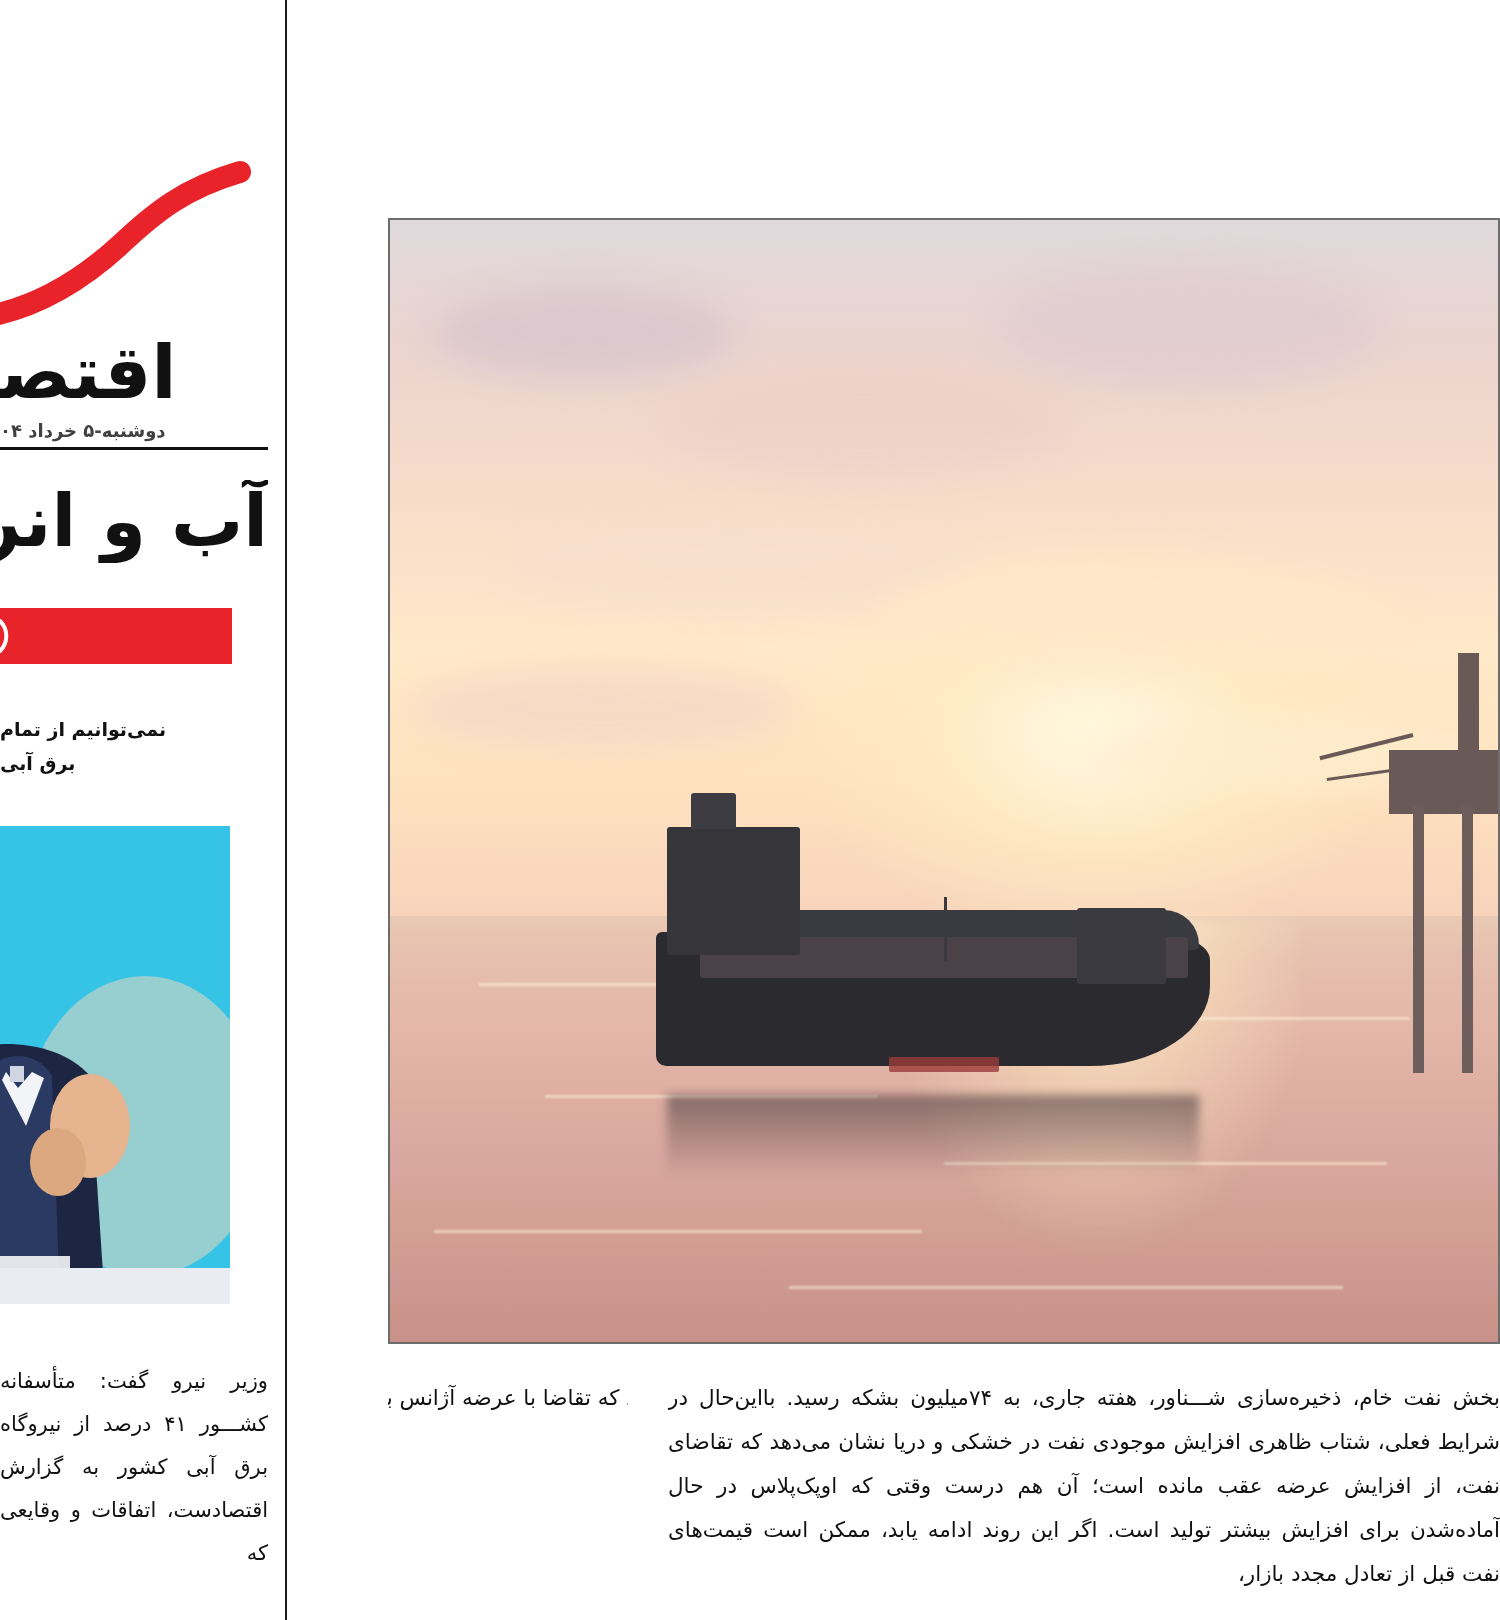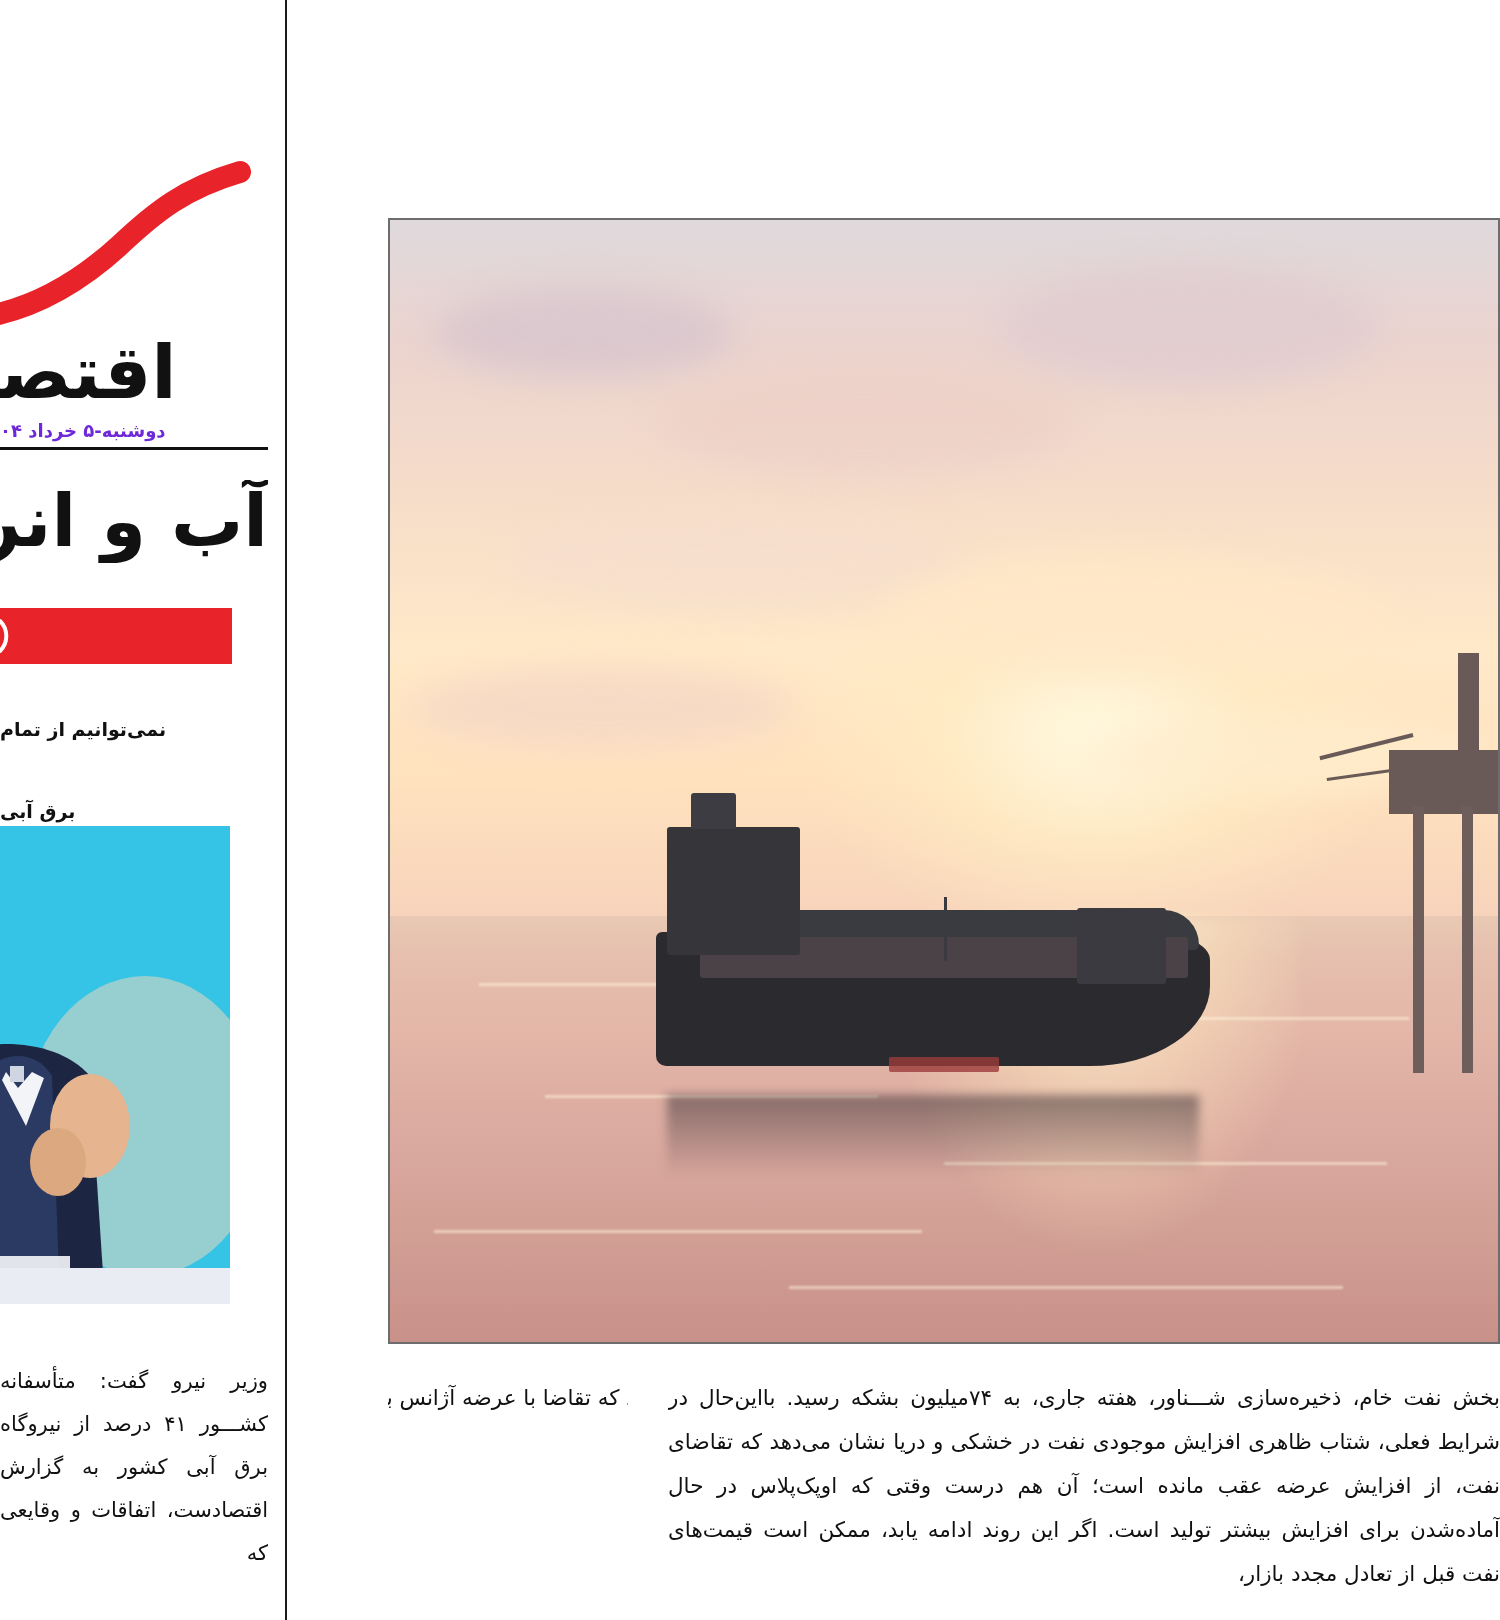--- a/index.html
+++ b/index.html
@@ -67,21 +67,21 @@
 
   .date-line {
     position: absolute;
     top: 420px;
     left: 0;
     width: 268px;
     text-align: left;
     direction: rtl;
     font-size: 18px;
     font-weight: 700;
-    color: #6d28d9;
+    color: #404040;
     padding-bottom: 6px;
     border-bottom: 3px solid #111;
   }
 
   .section-title {
     position: absolute;
     top: 480px;
     left: 0;
     width: 268px;
     text-align: left;
@@ -121,21 +121,21 @@
     width: 270px;
     direction: rtl;
     text-align: left;
     font-size: 19px;
     font-weight: 700;
     line-height: 1.8;
     color: #111;
     overflow: hidden;
     white-space: nowrap;
   }
-  .kicker .l2 { display: block; margin-top: 48px; }
+  .kicker .l2 { display: block; }
 
   .sidebar-photo {
     position: absolute;
     top: 826px;
     left: -60px;
     width: 290px;
     height: 478px;
     overflow: hidden;
     background: linear-gradient(180deg, #2fc6e8 0%, #3ec9e7 45%, #49c8e2 100%);
   }

